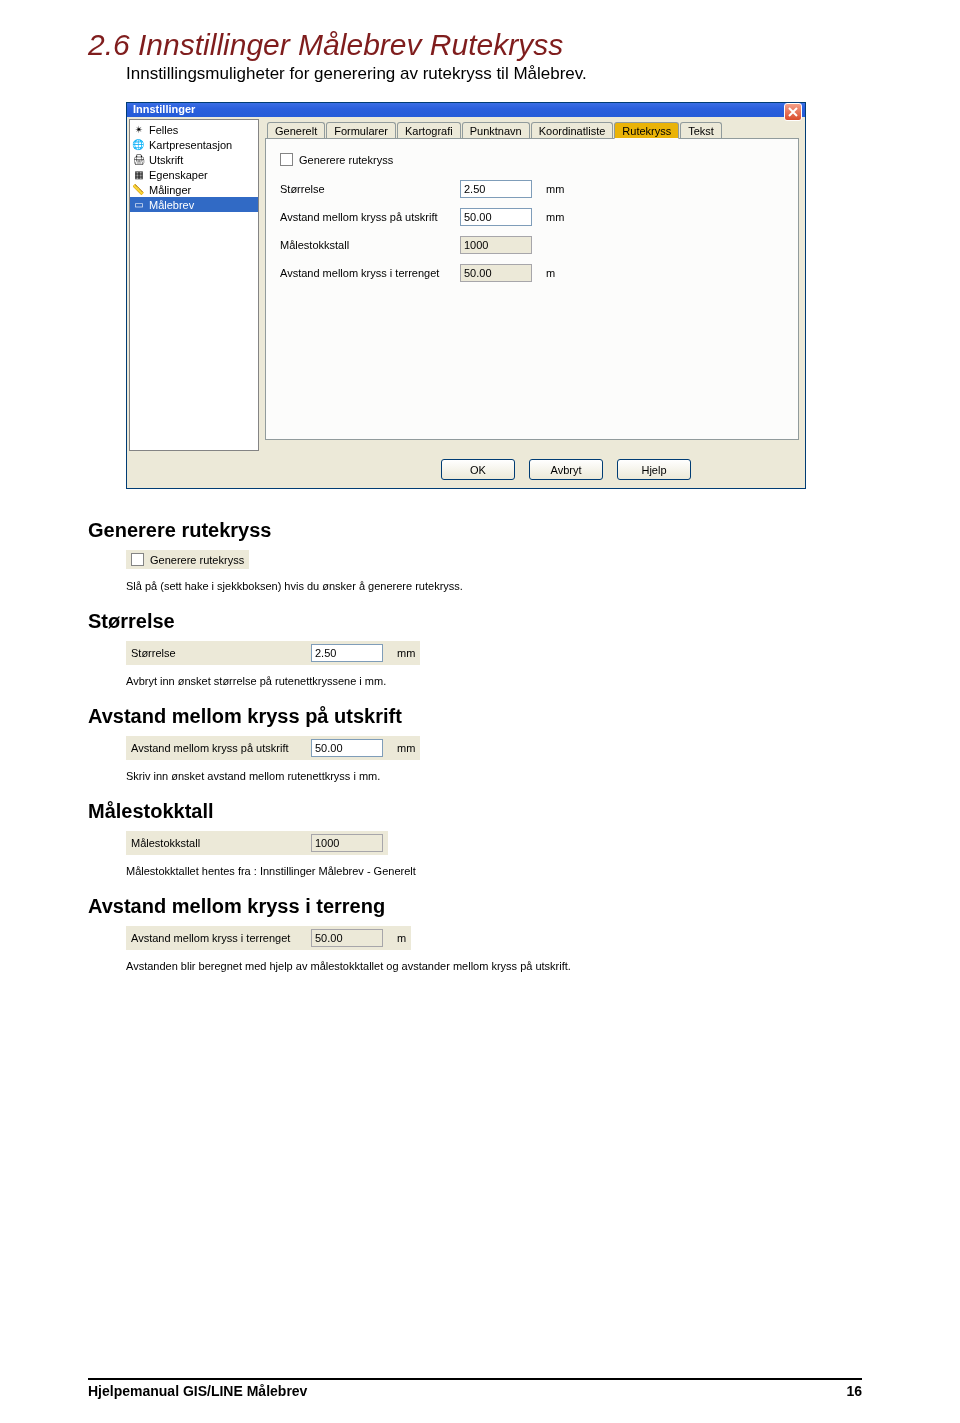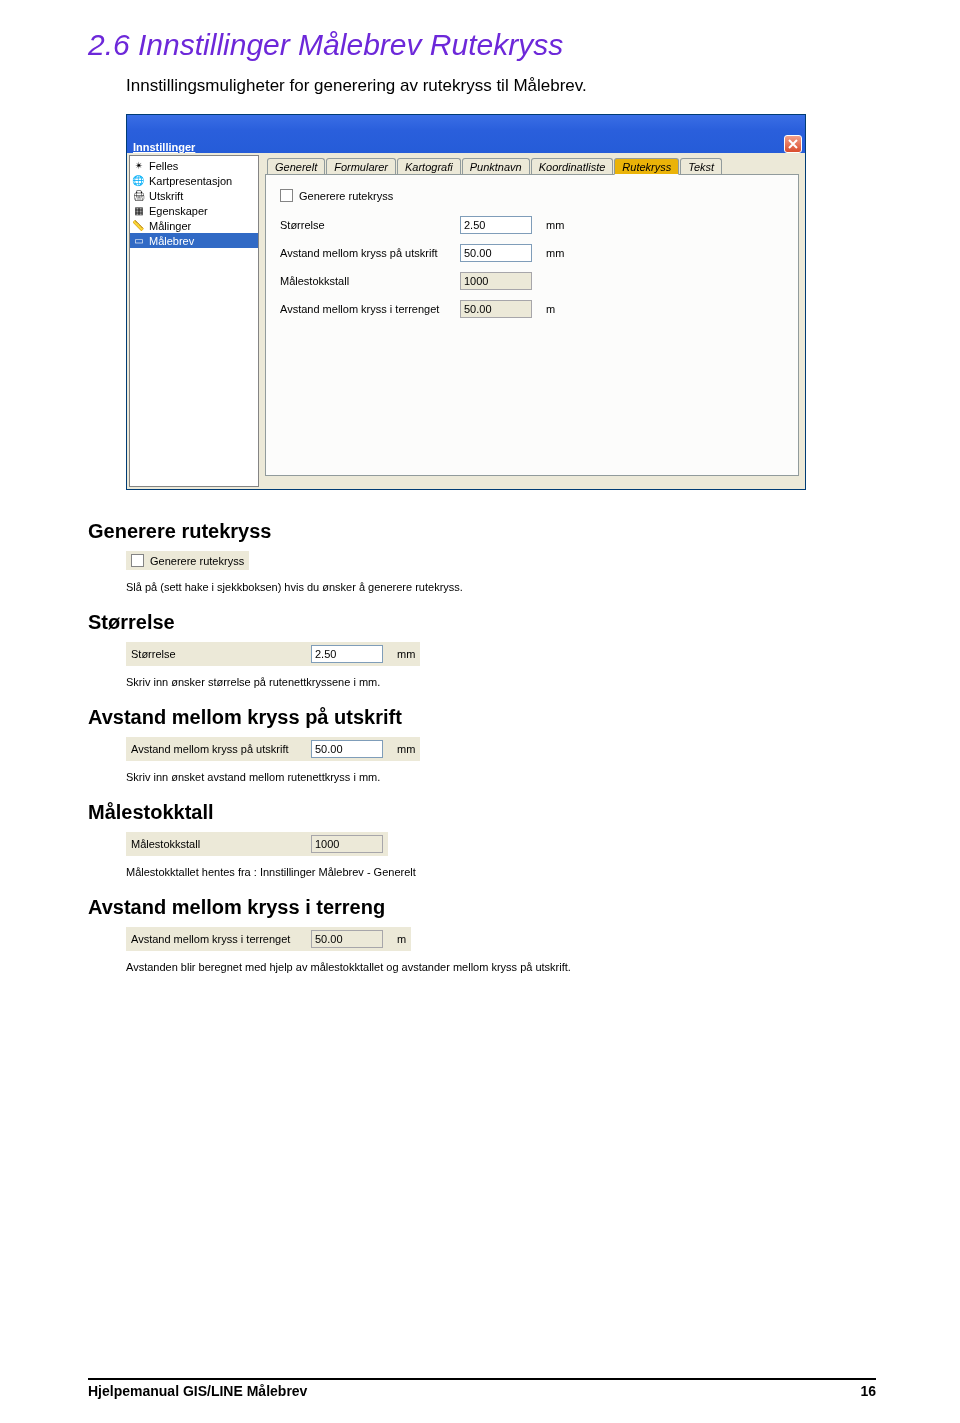--- a/index.html
+++ b/index.html
@@ -8,49 +8,48 @@
     height: 1423px;
     background: #ffffff;
     font-family: Arial, Helvetica, sans-serif;
     color: #000;
     position: relative;
     padding: 28px 88px 0 88px;
   }
   .title-main {
     font-size: 30px;
     font-style: italic;
-    color: #6d28d9;
-    margin-bottom: 14px;
+    color: #7f1d1d;
+    margin-bottom: 2px;
   }
   .intro-text {
     font-size: 17px;
     margin-bottom: 18px;
     margin-left: 38px;
   }
   .dialog-wrap {
     margin-left: 38px;
     margin-bottom: 30px;
   }
   .dialog {
     width: 680px;
     border: 1px solid #003c74;
     background: #ece9d8;
     font-family: Tahoma, sans-serif;
     font-size: 11px;
   }
   .titlebar {
     background: linear-gradient(to bottom,#3a6ee5 0%,#2a5fdc 40%,#255cd8 100%);
-    height: 38px;
+    height: 14px;
     display: flex;
-    align-items: flex-end;
+    align-items: flex-start;
     justify-content: space-between;
     padding: 0 3px 0 6px;
     color: #fff;
     font-weight: 700;
-    text-decoration: underline;
   }
   .closebtn {
     width: 18px; height: 18px;
     background: linear-gradient(to bottom,#f4a089,#d94c2c);
     border: 1px solid #fff;
     border-radius: 3px;
     display:flex;align-items:center;justify-content:center;
   }
   .closebtn svg{width:10px;height:10px}
   .dialog-body {
@@ -93,21 +92,20 @@
   }
   .tab {
     background:#ece9d8;
     border:1px solid #919b9c;
     border-bottom:none;
     border-radius:3px 3px 0 0;
     padding:2px 7px 1px;
     font-size:11px;
     position:relative;
     top:1px;
-    font-style:italic;
   }
   .tab.active {
     background:#eab308;
     border-bottom:1px solid #fcfcfb;
     z-index:2;
   }
   .tab-content {
     border:1px solid #919b9c;
     background:#fcfcfb;
     padding:14px 14px 14px 14px;
@@ -176,21 +174,21 @@
     align-items:center;
     background:#ece9d8;
     border:1px solid #ece9d8;
     font: 11px Tahoma,sans-serif;
     padding:2px 4px;
   }
   .inline-control .field-label{width:auto;padding-right:8px}
   .inline-control.wlabel .field-label{width:180px}
   .page-footer {
     position:absolute;
-    left:88px;right:84px;bottom:24px;
+    left:88px;right:98px;bottom:24px;
   }
   .hr {
     border:none;border-top:2px solid #000;
     margin-bottom:3px;
   }
   .footline {
     display:flex;justify-content:space-between;
     font-size:14px;font-weight:700;
   }
 </style>
@@ -267,41 +265,46 @@
             <input class="field-input ro" readonly="" value="1000" style="">
           </div>
           <div class="field-row">
             <span class="field-label">Avstand mellom kryss i terrenget</span>
             <input class="field-input ro" readonly="" value="50.00" style="">
             <span class="field-unit">m</span>
           </div>
         </div>
       </div>
     </div>
+    <div class="dialog-footer">
+      <button class="dlg-btn">OK</button>
+      <button class="dlg-btn">Avbryt</button>
+      <button class="dlg-btn">Hjelp</button>
+    </div>
   </div>
 </div>
 
 <div class="section-heading">Generere rutekryss</div>
 <div class="snippet">
   <span class="inline-control">
     <span class="cbx" style="margin-right:6px"></span>
     <span>Generere rutekryss</span>
   </span>
 </div>
 <div class="section-text">Slå på (sett hake i sjekkboksen) hvis du ønsker å generere rutekryss.</div>
 
 <div class="section-heading">Størrelse</div>
 <div class="snippet">
   <span class="inline-control wlabel">
     <span class="field-label">Størrelse</span>
     <input class="field-input" value="2.50" style="">
     <span class="field-unit">mm</span>
   </span>
 </div>
-<div class="section-text">Skriv inn ønsker størrelse på rutenettkryssene i mm.</div>
+<div class="section-text">Avbryt inn ønsket størrelse på rutenettkryssene i mm.</div>
 
 <div class="section-heading">Avstand mellom kryss på utskrift</div>
 <div class="snippet">
   <span class="inline-control wlabel">
     <span class="field-label">Avstand mellom kryss på utskrift</span>
     <input class="field-input" value="50.00" style="">
     <span class="field-unit">mm</span>
   </span>
 </div>
 <div class="section-text">Skriv inn ønsket avstand mellom rutenettkryss i mm.</div>

